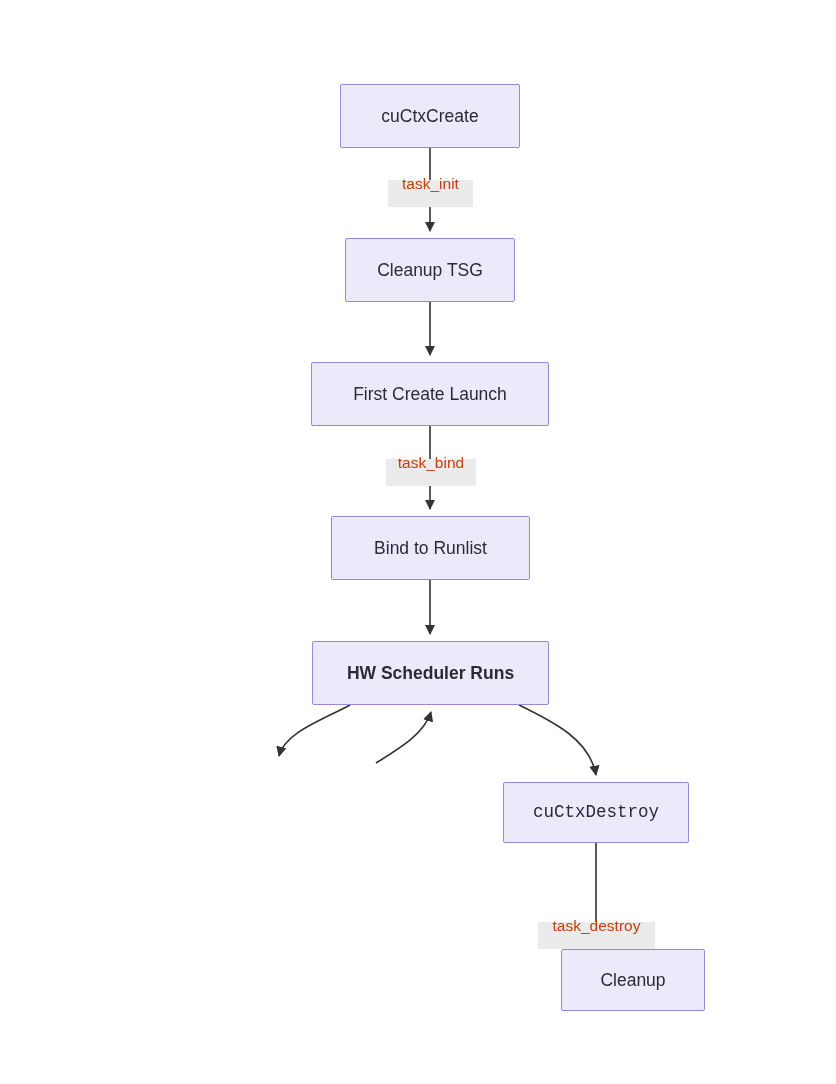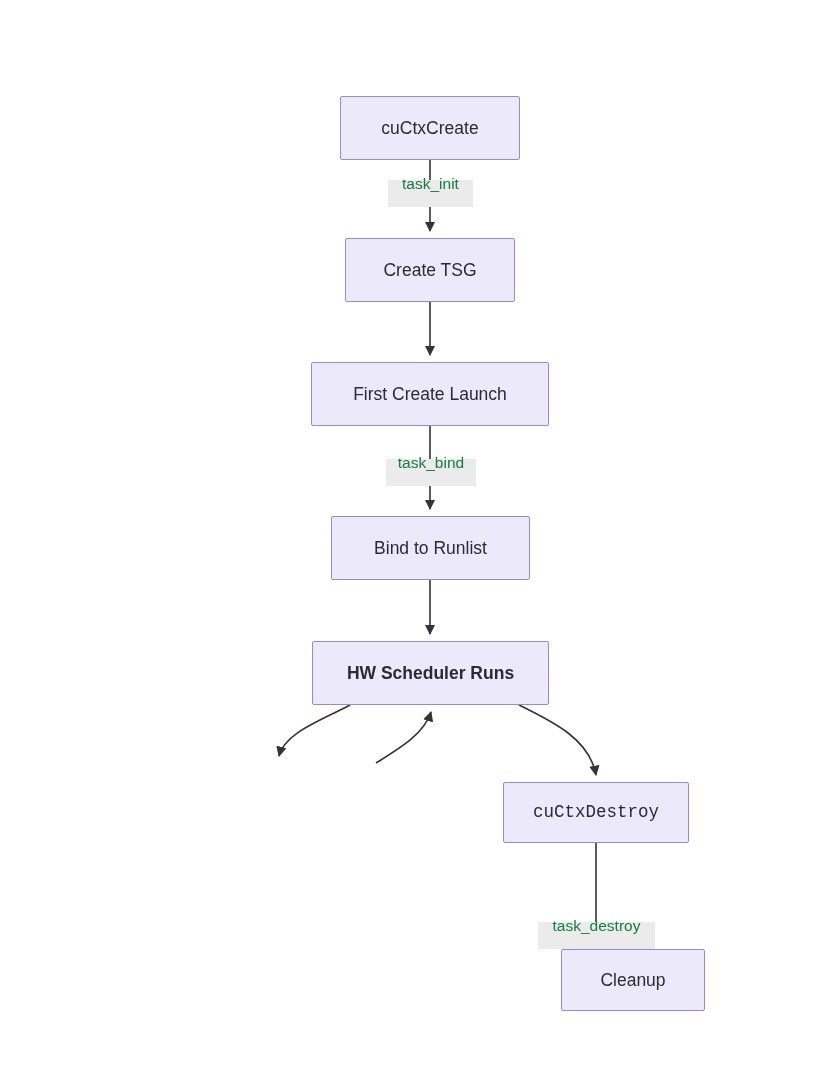--- a/index.html
+++ b/index.html
@@ -38,21 +38,21 @@
     color: #2b2b33;
     font-size: 17.5px;
     font-family: "Liberation Sans", sans-serif;
     line-height: 1.38;
     padding: 2px 8px;
   }
   .edge-label {
     position: absolute;
     box-sizing: border-box;
     background: #ebebeb;
-    color: #15803d;
+    color: #c2410c;
     font-size: 15.5px;
     font-family: "Liberation Sans", sans-serif;
     line-height: 1;
     display: flex;
     align-items: center;
     justify-content: center;
     white-space: nowrap;
     padding: 4px 3px 23px 3px;
   }
 </style>
@@ -81,23 +81,23 @@
       <path d="M 350 705 C 318 722, 285 733, 279 756" marker-end="url(#arrowhead)"></path>
 
       <path d="M 376 763 C 400 748, 424 734, 431 712" marker-end="url(#arrowhead)"></path>
 
       <path d="M 519 705 C 554 722, 590 740, 596 775" marker-end="url(#arrowhead)"></path>
 
       <path d="M 596 843 L 596 942" marker-end="url(#arrowhead)"></path>
     </g>
   </svg>
 
-  <div class="node" style="left:340px; top:84px; width:180px; height:64px;margin-top:12px;">cuCtxCreate</div>
+  <div class="node" style="left:340px; top:84px; width:180px; height:64px;">cuCtxCreate</div>
 
-  <div class="node" style="left:345px; top:238px; width:170px; height:64px;">Create TSG</div>
+  <div class="node" style="left:345px; top:238px; width:170px; height:64px;">Cleanup TSG</div>
 
   <div class="node" style="left:311px; top:362px; width:238px; height:64px;">First Create Launch</div>
 
   <div class="node" style="left:331px; top:516px; width:199px; height:64px;">Bind to Runlist</div>
 
   <div class="node" style="left:312px; top:641px; width:237px; height:64px;font-weight:bold;">HW Scheduler Runs</div>
 
 
   <div class="node" style="left:503px; top:782px; width:186px; height:61px;font-family:Liberation Mono, monospace;">cuCtxDestroy</div>
 

